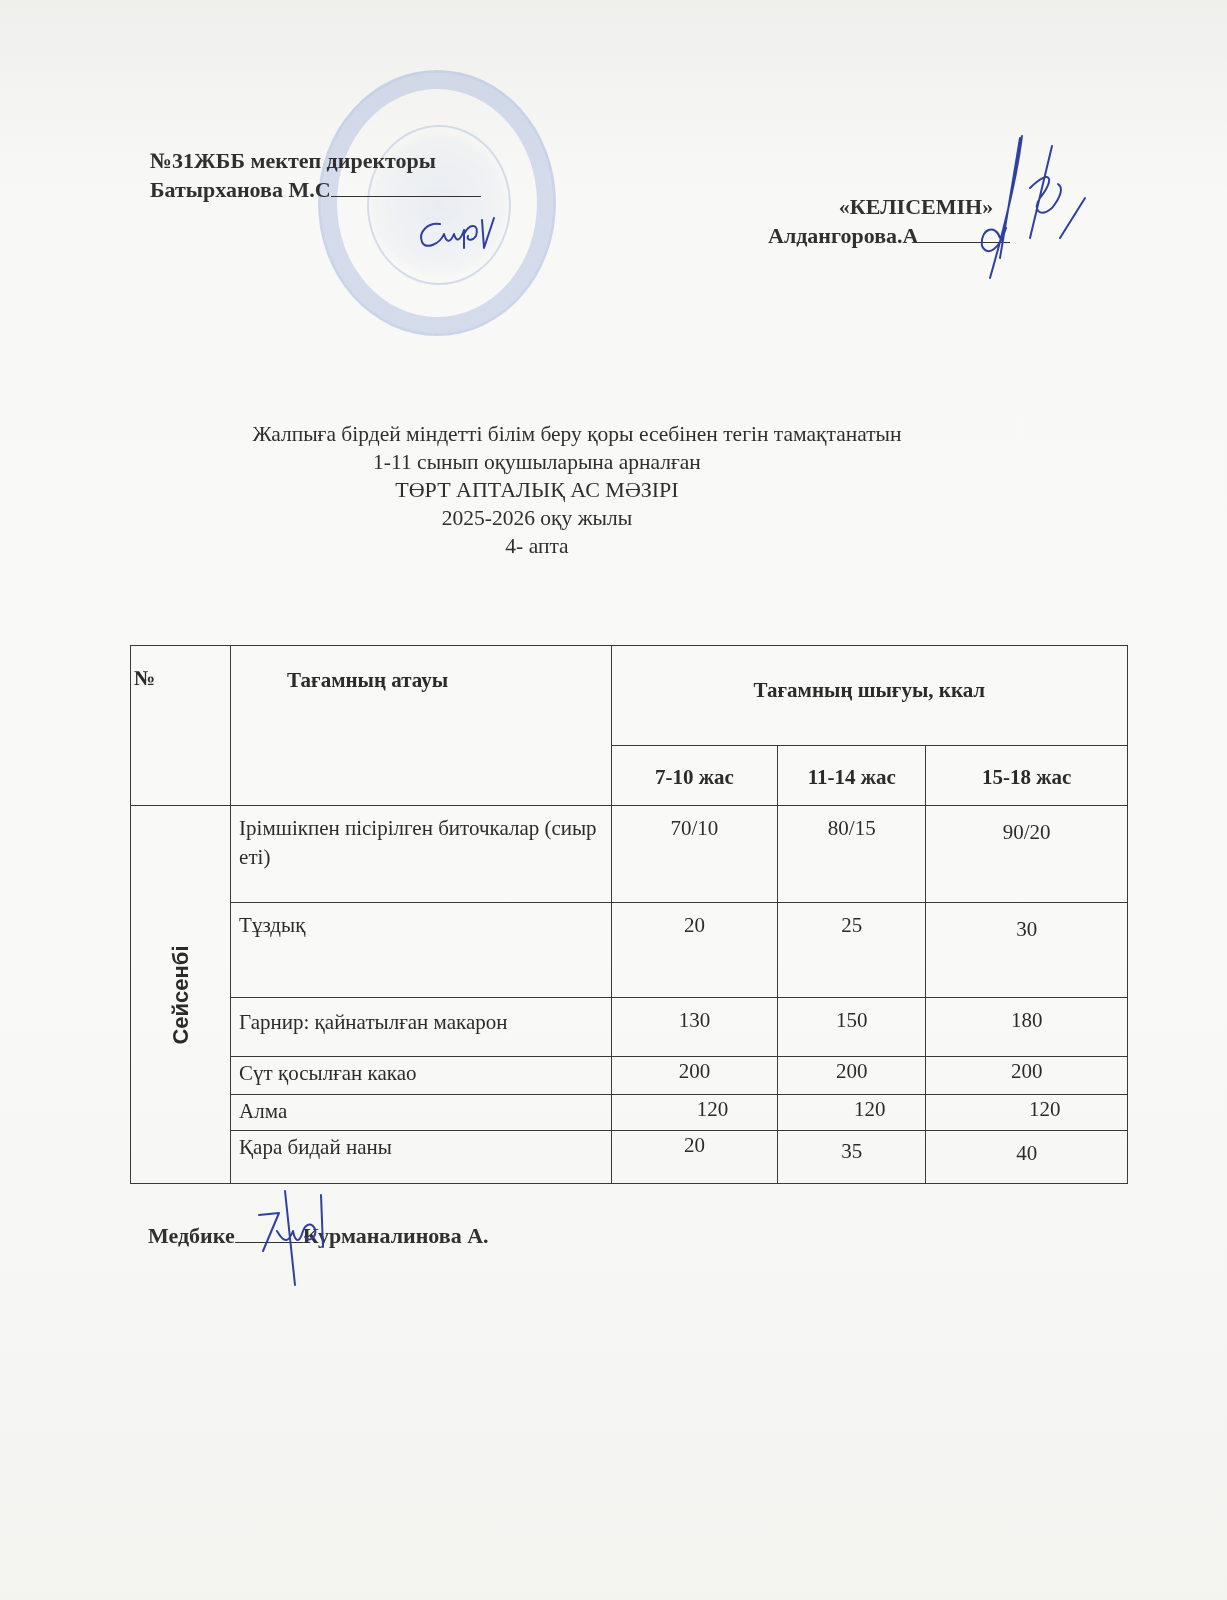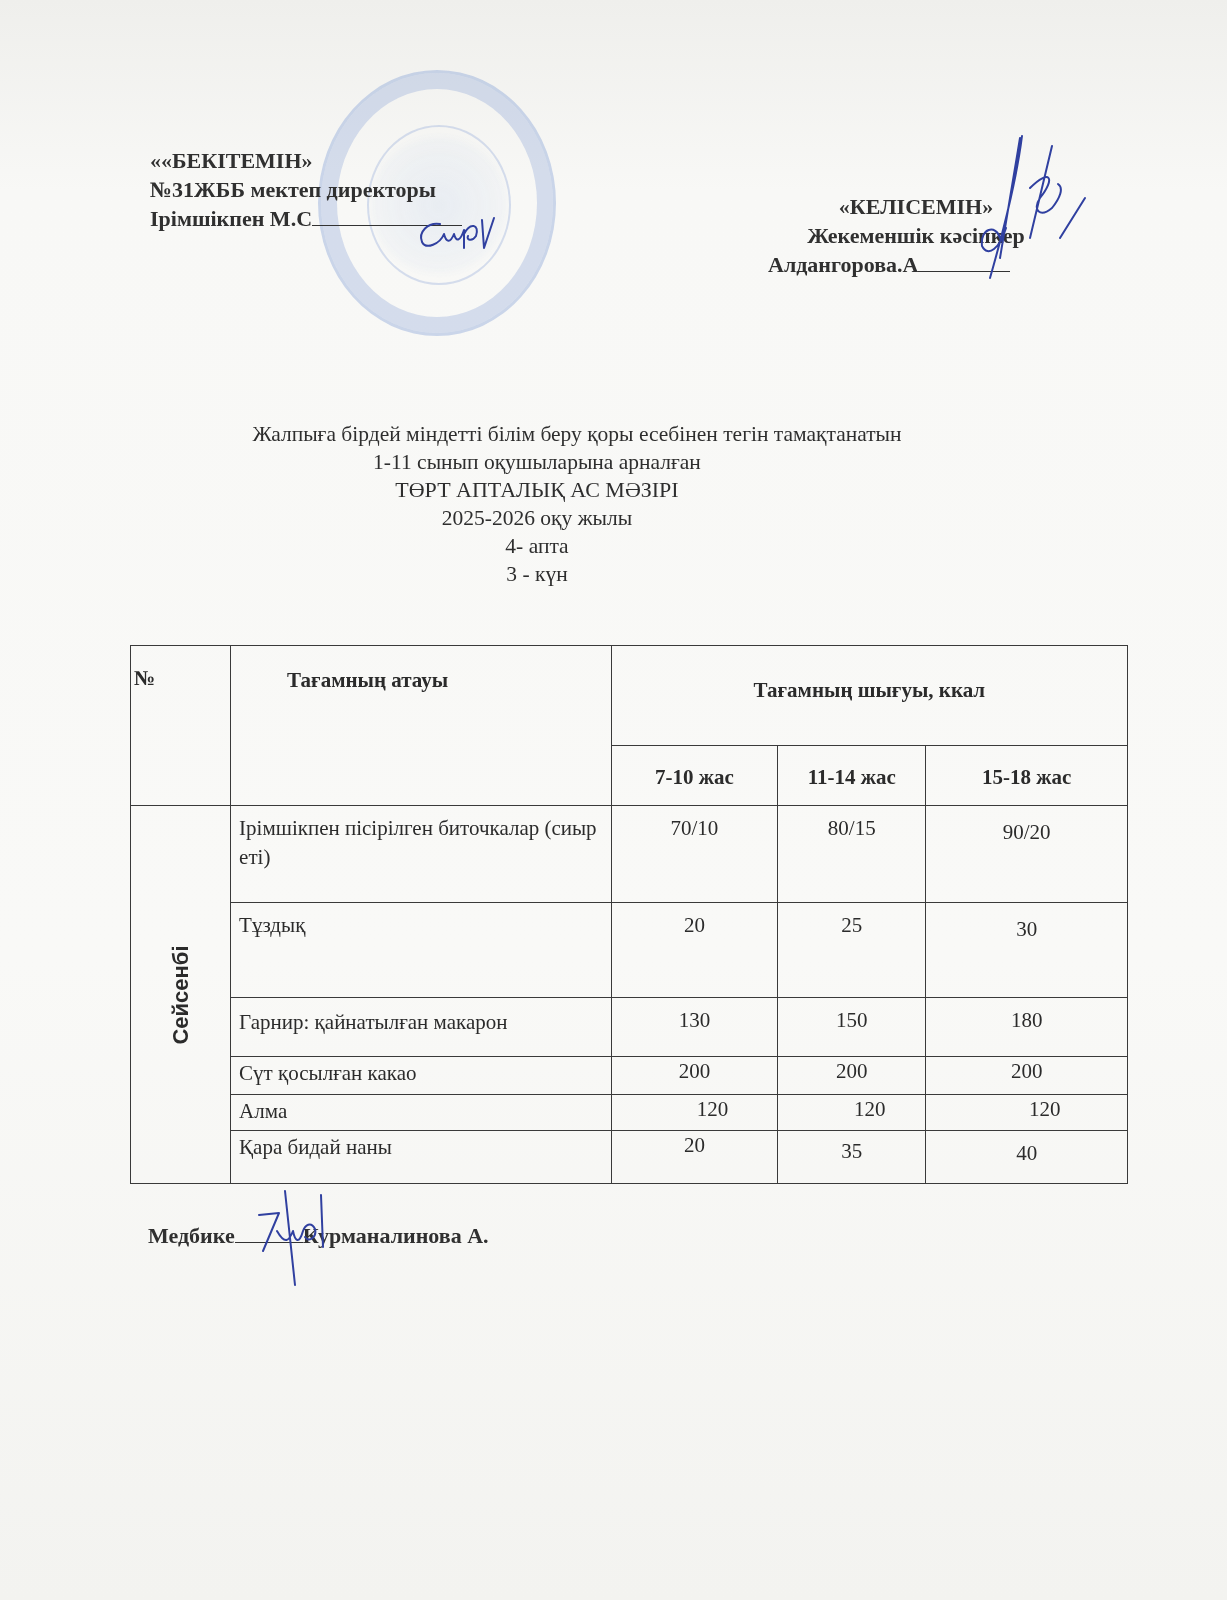--- a/index.html
+++ b/index.html
@@ -86,48 +86,45 @@
 </head>
 <body>
 
 <div class="page-shade"></div>
 
 <div class="stamp">
   <div class="stamp-inner"></div>
 </div>
 
 <div class="abs approve-left">
-  <div>««БЕКІТЕМІН»</div>
   <div>№31ЖББ мектеп директоры</div>
   <div>
-    <span>Ірімшікпен М.С</span><span class="sig-underline" style="width:150px;"></span>
+    <span>Батырханова М.С</span><span class="sig-underline" style="width:150px;"></span>
   </div>
 </div>
 <svg class="abs" style="left:410px;top:212px;" width="90" height="50">
   <path class="ink" d="M30 12 C18 10 8 20 12 30 C16 38 30 32 34 22 C36 30 40 32 44 22 C46 30 50 30 54 18 L54 36 M54 22 C60 10 70 12 66 24 C62 30 56 28 58 24 M72 8 L74 36 L84 6"></path>
 </svg>
 
 <div class="abs approve-right">
   <div>«КЕЛІСЕМІН»</div>
-  <div>Жекеменшік кәсіпкер</div>
   <div class="name-line">
     <span>Алдангорова.А</span><span class="sig-underline" style="width:92px;"></span>
   </div>
 </div>
 <svg class="abs" style="left:960px;top:128px;" width="130" height="160">
   <path class="ink" d="M60 10 L40 130 M62 8 C58 40 50 80 30 150 M46 100 C40 120 28 130 22 118 C20 100 36 96 40 110 M70 60 C90 40 96 50 80 70 C72 82 80 90 92 80 C100 70 104 60 98 56 M92 18 L70 110 M125 70 L100 110"></path>
 </svg>
 
 <div class="abs title-block">
   <div class="t1">Жалпыға бірдей  міндетті білім беру қоры есебінен тегін тамақтанатын</div>
   <div>1-11 сынып оқушыларына арналған</div>
   <div class="t3">ТӨРТ АПТАЛЫҚ АС МӘЗІРІ</div>
   <div>2025-2026 оқу жылы</div>
   <div>4- апта</div>
-  <div>3 - күн</div>
 </div>
 
 <table class="menu">
   <colgroup>
     <col class="c-no">
       <col class="c-name">
       <col class="c-a">
       <col class="c-b">
       <col class="c-c">
   </colgroup>

